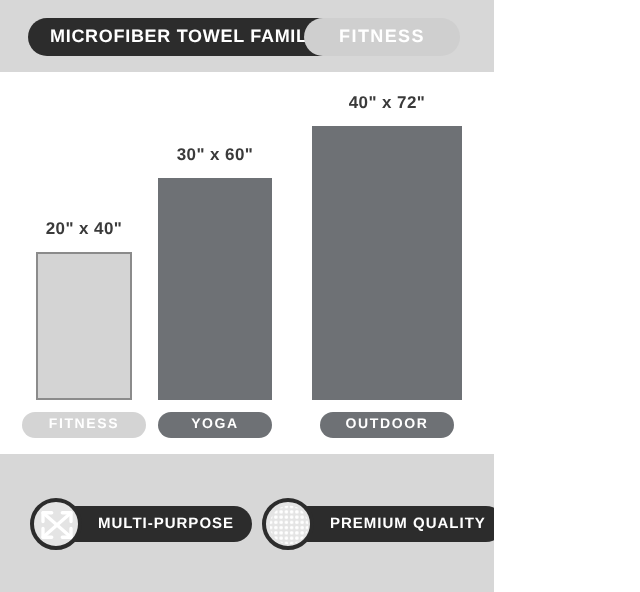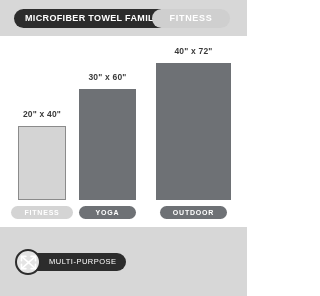--- a/index.html
+++ b/index.html
@@ -129,21 +129,21 @@
   }
   .badge-bar {
     position: absolute;
     left: 14px;
     top: 4px;
     height: 18px;
     border-radius: 9px;
     background: #2c2c2c;
     color: #ffffff;
     font-size: 7.5px;
-    font-weight: normal;
+    font-weight: bold;
     letter-spacing: 0.5px;
     display: flex;
     align-items: center;
     padding: 0 9px 0 20px;
     white-space: nowrap;
     line-height: 1;
   }
   .badge-circle {
     position: absolute;
     left: 0;
@@ -200,16 +200,30 @@
           <path d="M4 5 L20 19"></path>
           <path d="M20 5 L4 19"></path>
           <path d="M4 5 L9 5 M4 5 L4 10"></path>
           <path d="M20 5 L15 5 M20 5 L20 10"></path>
           <path d="M4 19 L9 19 M4 19 L4 14"></path>
           <path d="M20 19 L15 19 M20 19 L20 14"></path>
         </svg>
       </div>
     </div>
 
+    <div class="feature-badge" style="left:131px; width:116px;">
+      <div class="badge-bar">PREMIUM QUALITY</div>
+      <div class="badge-circle">
+        <svg width="21" height="21" viewBox="0 0 24 24" style="margin:1px 0 0 1px;">
+          <defs>
+            <pattern id="weave" width="3" height="3" patternUnits="userSpaceOnUse">
+              <rect width="3" height="3" fill="#e4e4e4"></rect>
+              <circle cx="1.5" cy="1.5" r="1.05" fill="#ffffff"></circle>
+            </pattern>
+          </defs>
+          <circle cx="12" cy="12" r="11" fill="url(#weave)"></circle>
+        </svg>
+      </div>
+    </div>
 
   </div>
 
 </div>
 
 </body></html>

